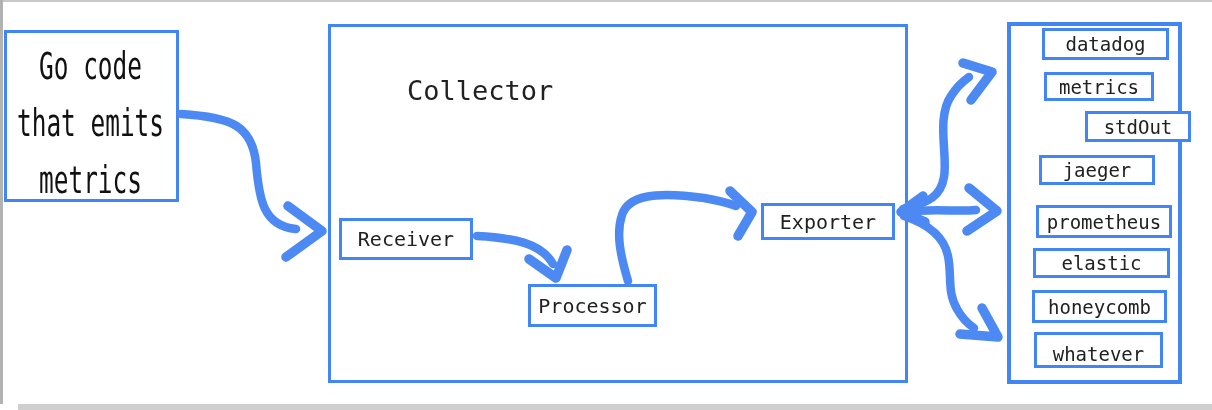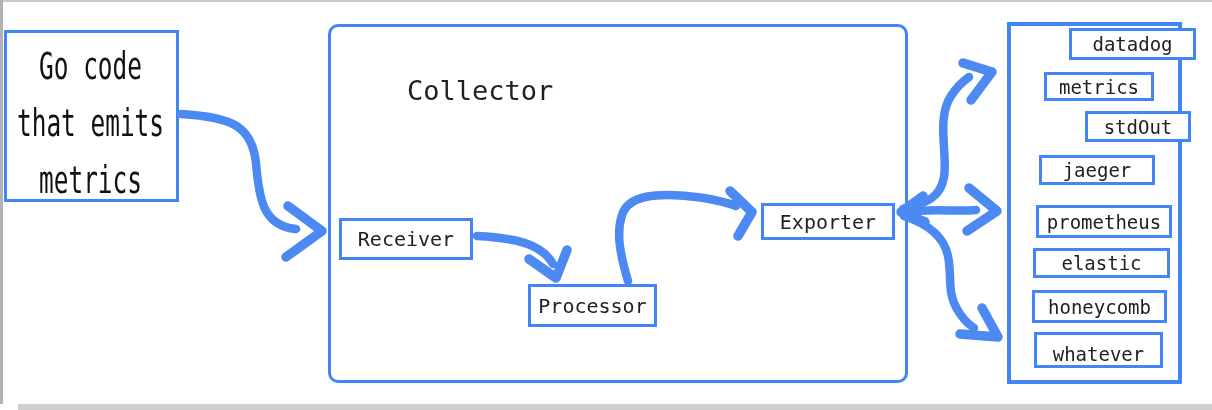--- a/index.html
+++ b/index.html
@@ -25,32 +25,32 @@
   
   .src { left:4px; top:30px; width:175px; height:172px; border-width:3px;
          display:block; }
   .src-text {
     position:absolute; left:10px; top:5px; font-size:37px; line-height:57px;
     color:#111; transform:scaleX(0.66); transform-origin:left top;
     white-space:nowrap;
   }
 
   
-  .collector { left:328px; top:24px; width:580px; height:359px; display:block; border-width:3px;border-radius:10px; }
+  .collector { left:328px; top:24px; width:580px; height:359px; display:block; border-width:3px; }
   .collector-title { position:absolute; left:76px; top:48px; font-size:27px; color:var(--ink); }
 
   .stage { font-size:20px; }
   .receiver  { left:339px; top:218px; width:134px; height:42px; border-width:3px; }
   .processor { left:528px; top:284px; width:129px; height:43px; border-width:3px; }
   .exporter  { left:761px; top:203px; width:134px; height:37px; border-width:3px; }
 
   
   .dests { left:1007px; top:22px; width:175px; height:362px; display:block; }
   .dest { font-size:19px; border-width:3px; }
-  .d0 { left:1042px; top:28px;  width:127px; height:32px;margin-left:27px; }
+  .d0 { left:1042px; top:28px;  width:127px; height:32px; }
   .d1 { left:1044px; top:72px;  width:110px; height:29px; }
   .d2 { left:1085px; top:111px; width:106px; height:31px; }
   .d3 { left:1039px; top:155px; width:116px; height:30px; }
   .d4 { left:1036px; top:205px; width:136px; height:33px; }
   .d5 { left:1033px; top:248px; width:137px; height:30px; }
   .d6 { left:1032px; top:290px; width:135px; height:33px; }
   .d7 { left:1034px; top:332px; width:129px; height:36px;align-items:flex-end; }
 
   
   svg.arrows { position:absolute; left:0; top:0; pointer-events:none; }

